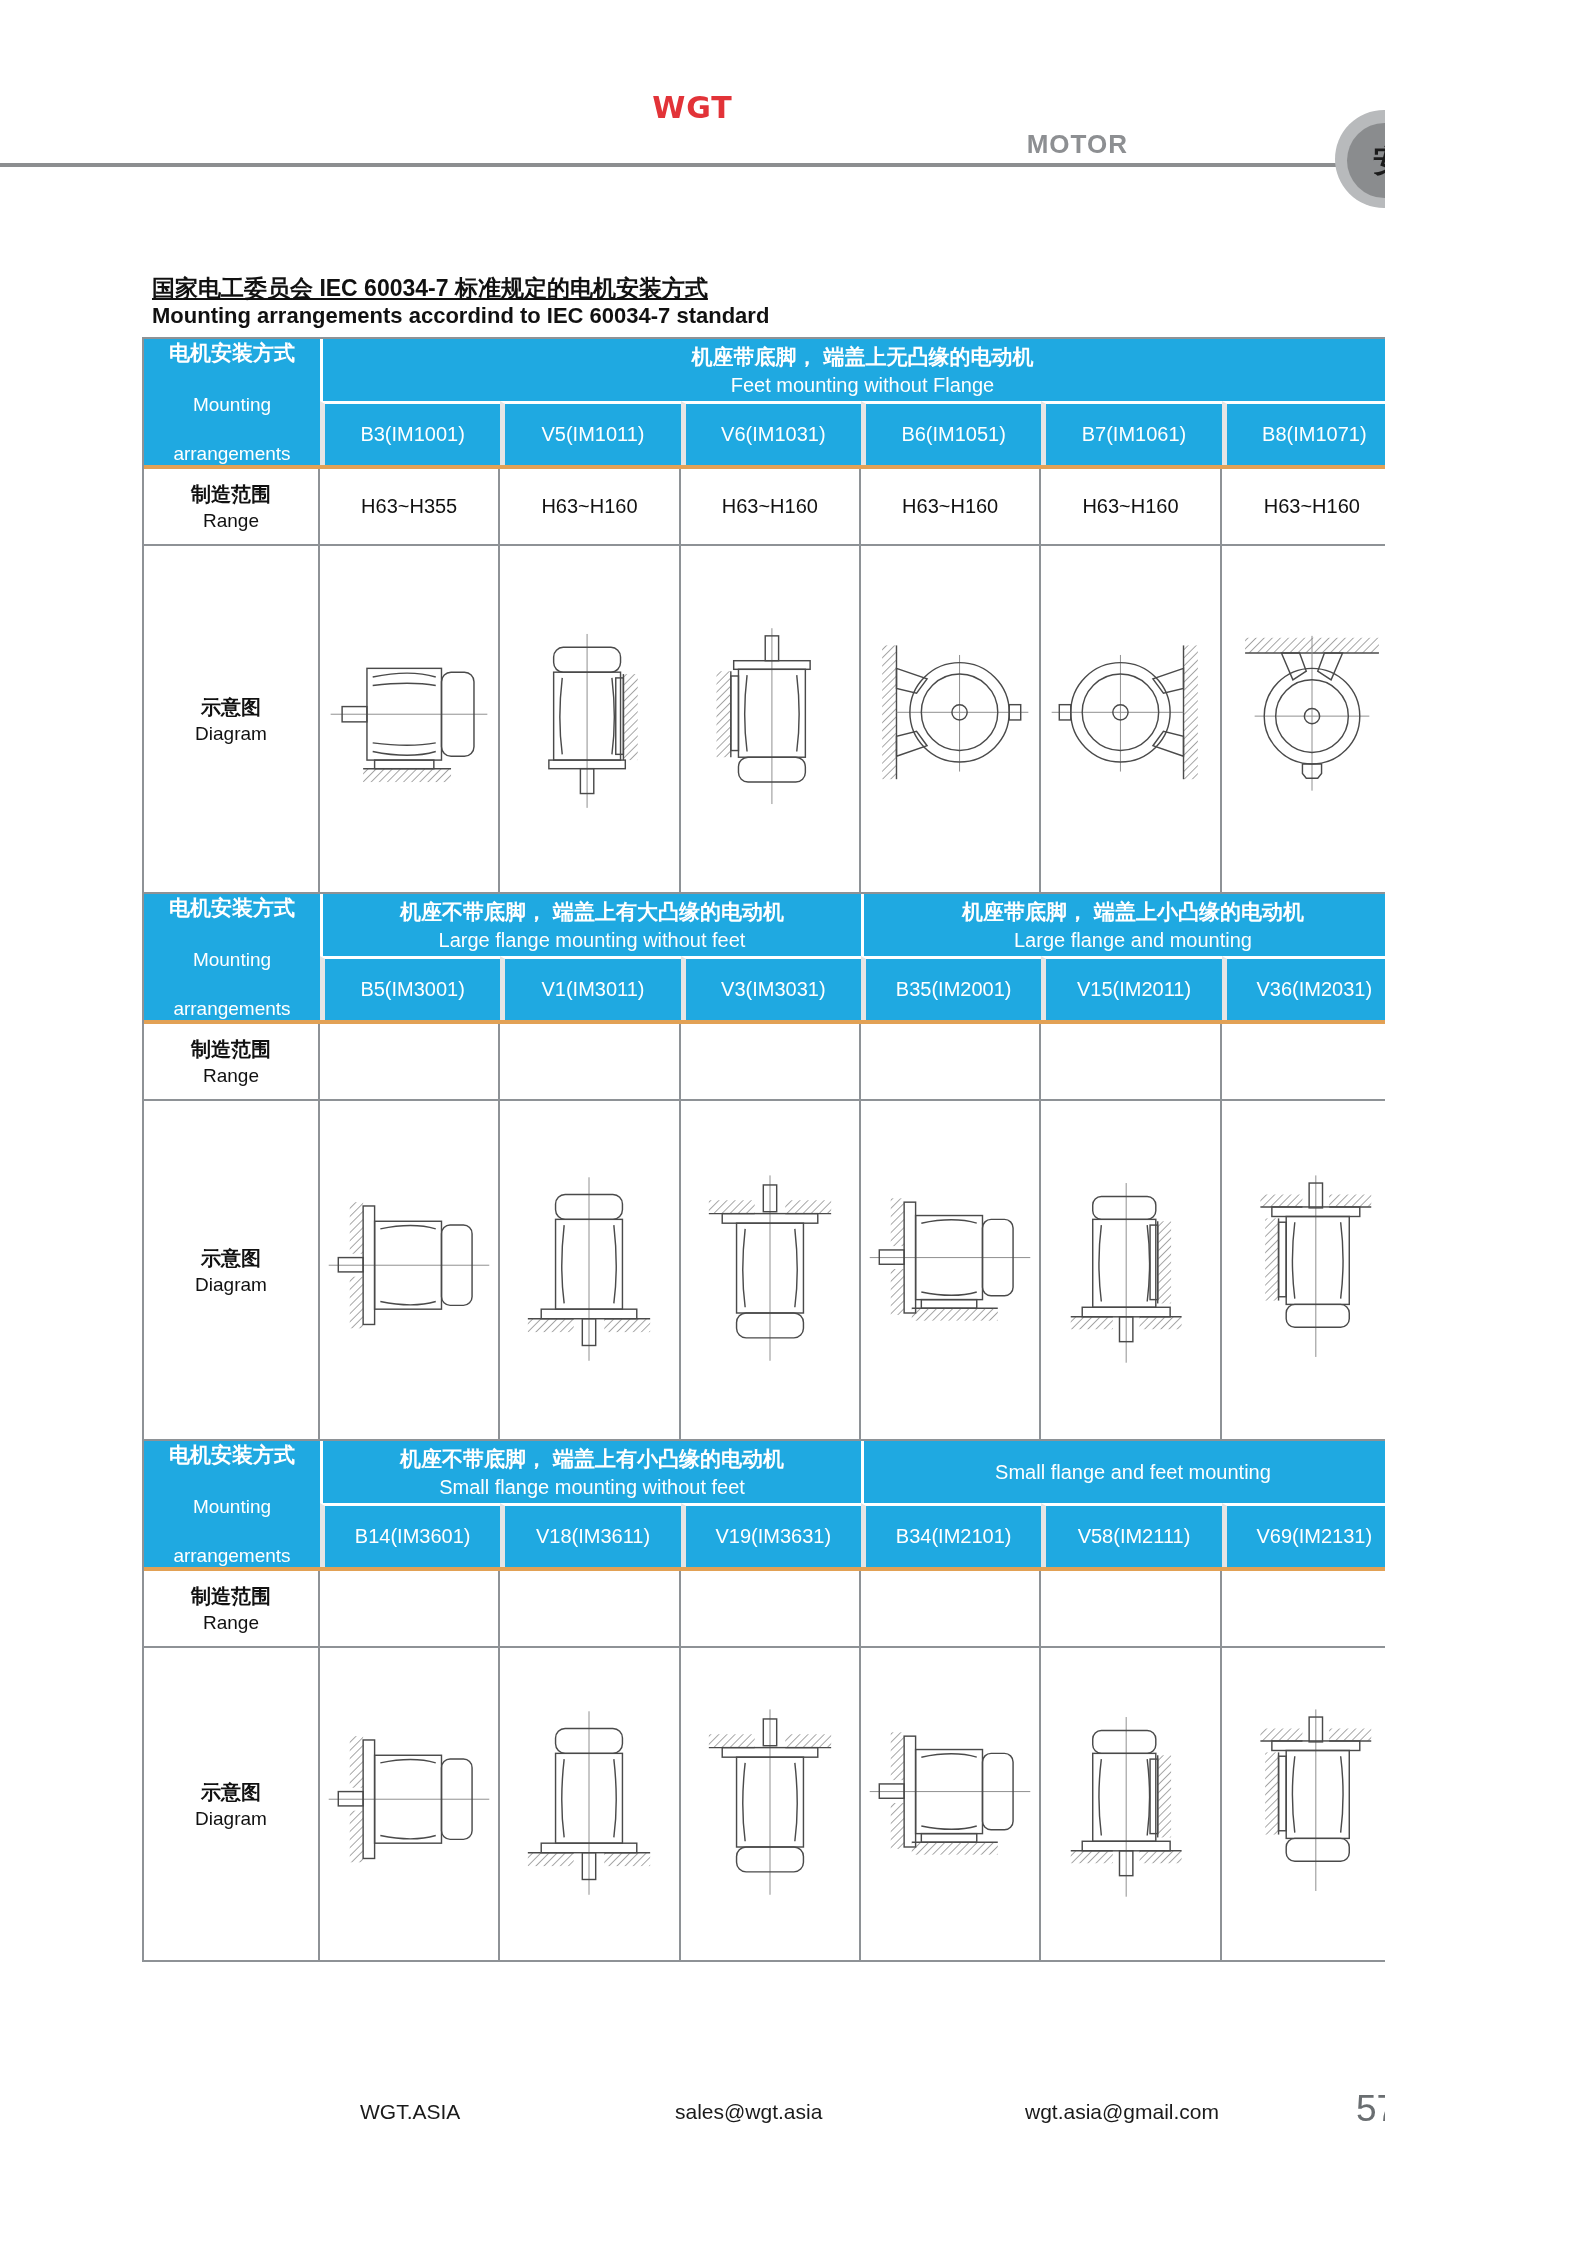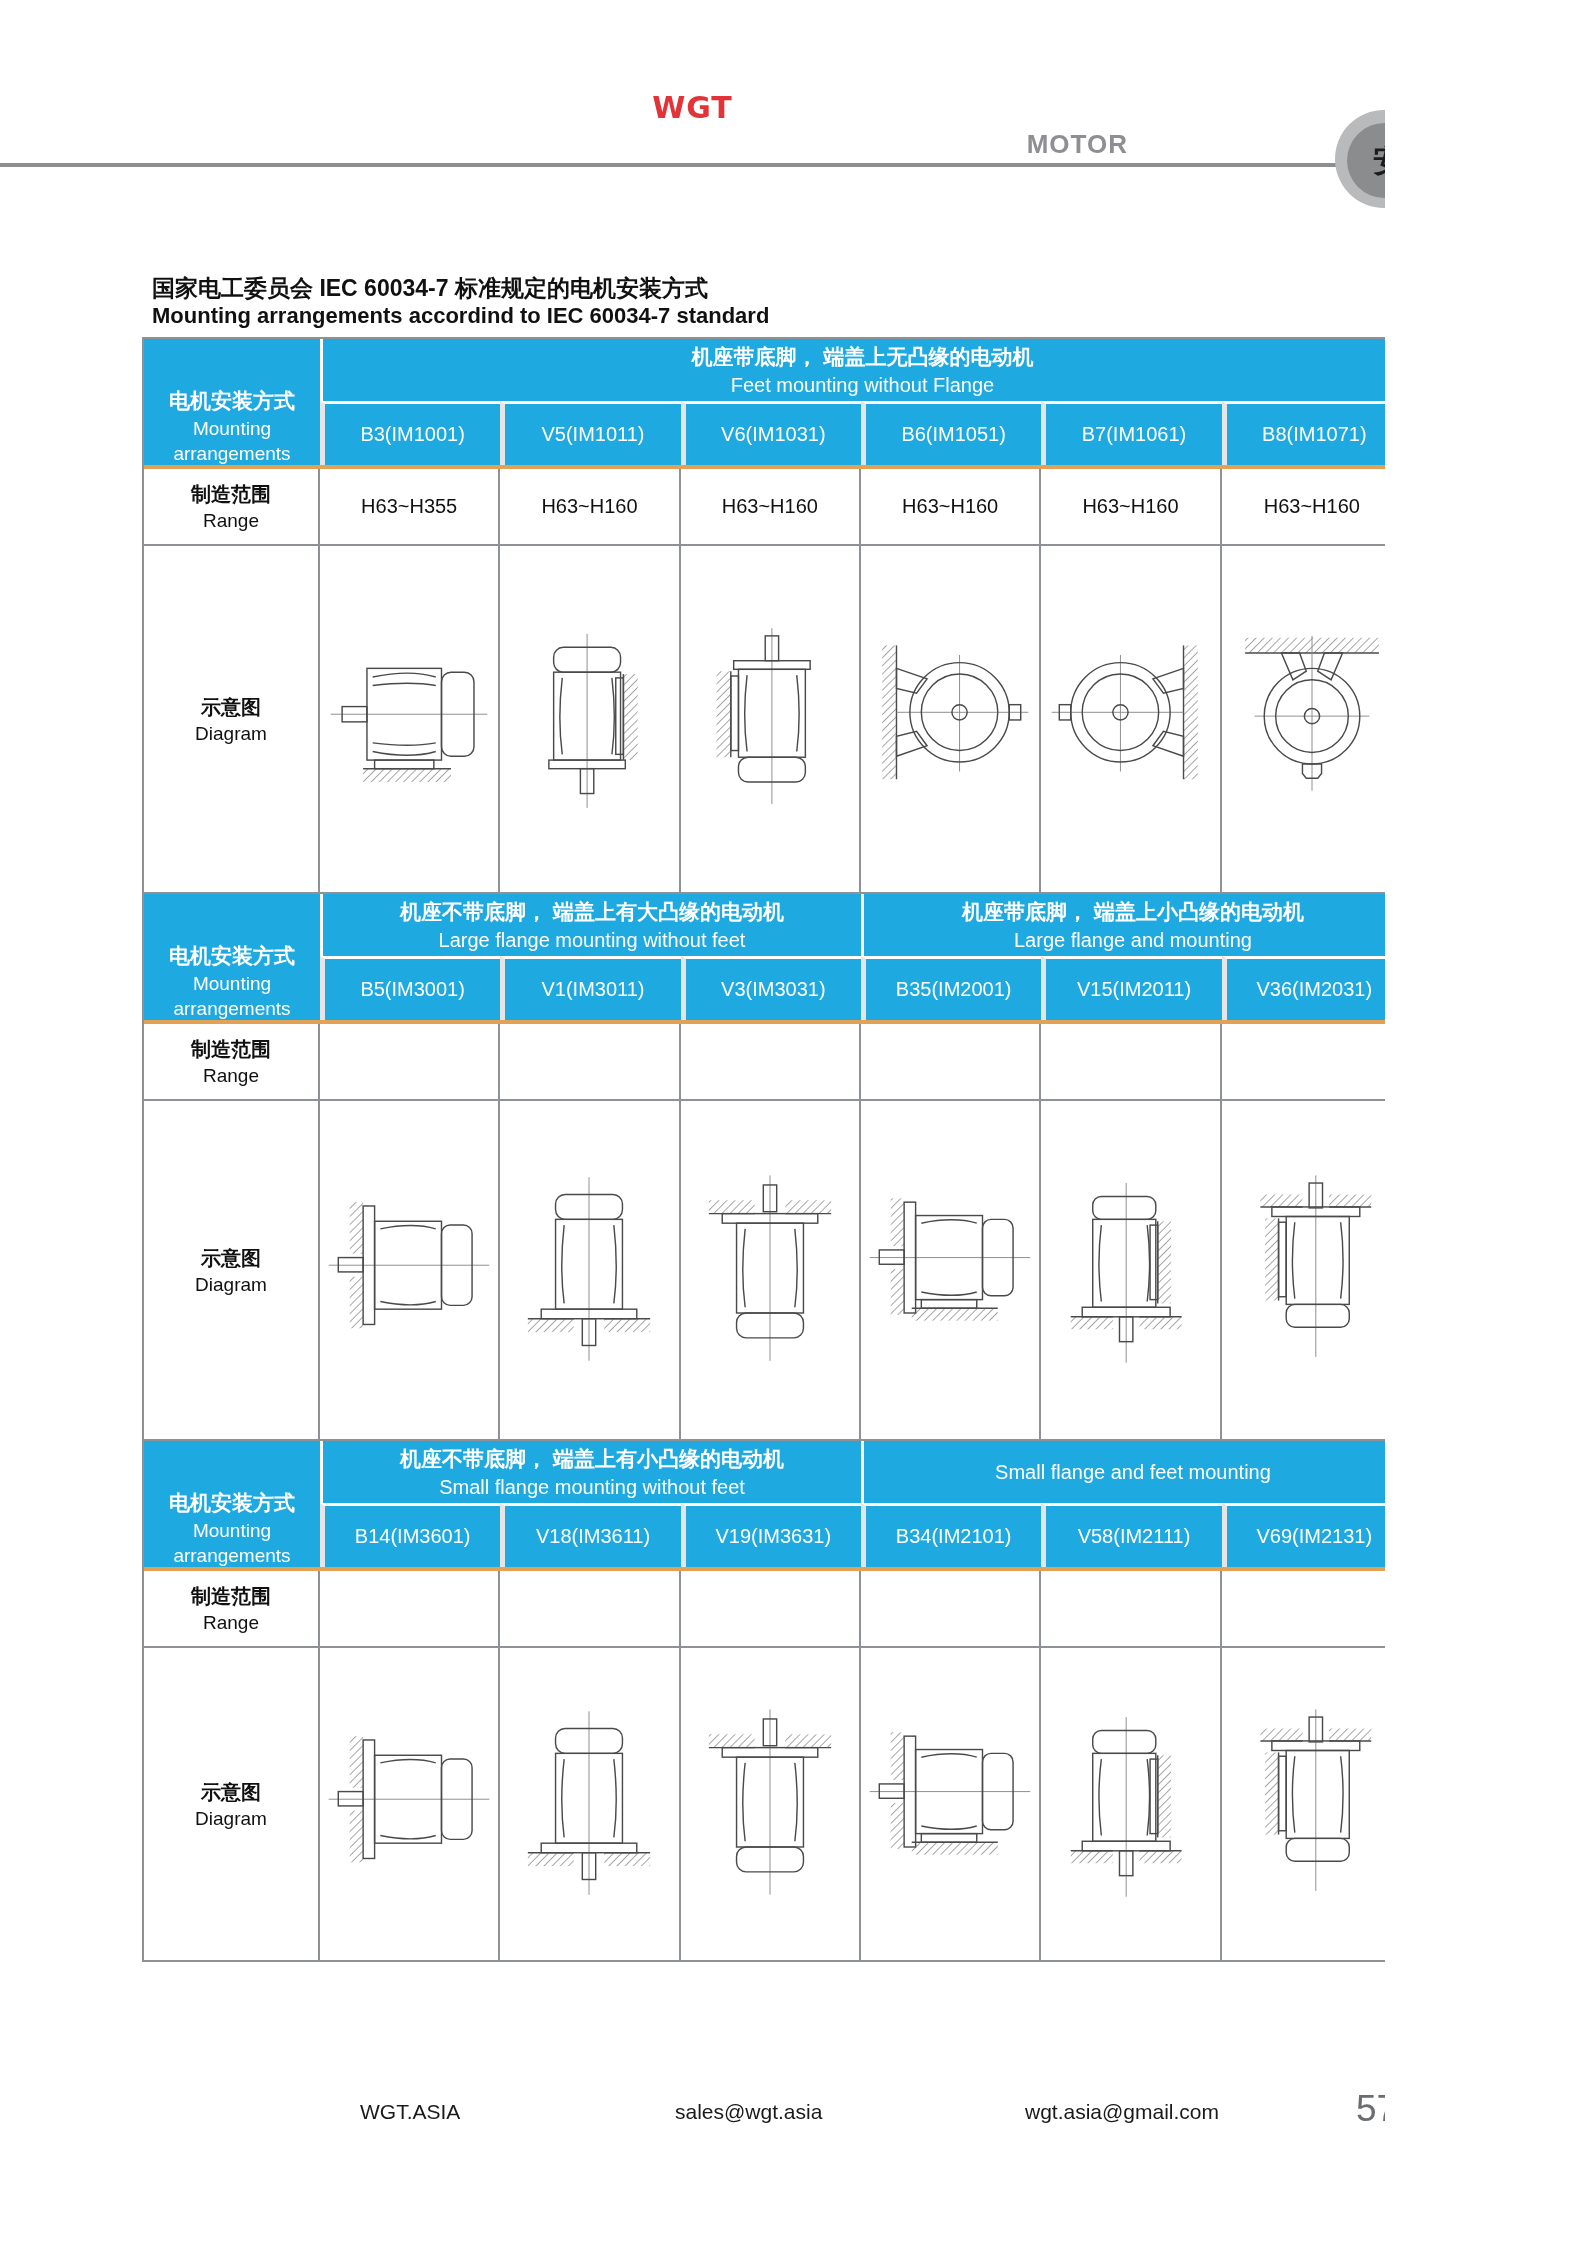--- a/index.html
+++ b/index.html
@@ -14,30 +14,30 @@
         color:#8D8F92;letter-spacing:1px;}
   .header-rule{position:absolute;left:0;top:163px;width:1345px;height:4px;background:#8C8E90;}
   .side-tab{position:absolute;left:1335px;top:110px;width:244px;height:98px;
         background:#B8BABC;border-radius:49px 0 0 49px;}
   .side-tab-inner{position:absolute;left:12px;top:13px;right:0;bottom:10px;
         background:#8A8C8E;border-radius:38px 0 0 38px;display:flex;align-items:center;
         padding-left:26px;font-size:31px;font-weight:bold;color:#1B1B1B;letter-spacing:1px;}
 
   
   .doc-title{position:absolute;left:152px;top:274px;line-height:28px;}
-  .doc-title .cn{font-size:23px;font-weight:bold;}
+  .doc-title .cn{font-size:23px;font-weight:bold;text-decoration:underline;}
   .doc-title .en{font-size:22px;font-weight:bold;}
 
   
   .tables{position:absolute;left:142px;top:337px;width:1258px;
           border:2px solid #8E9296;border-bottom:0;}
   .thead{display:grid;grid-template-columns:176px repeat(6,1fr);
          grid-template-rows:62px 64px;background:#1FA9E1;color:#fff;text-align:center;}
   .cell-lefthead{grid-row:1/3;grid-column:1;display:flex;flex-direction:column;
-         justify-content:flex-end;gap:3px;}
+         justify-content:space-between;gap:3px;}
   .lh-cn{font-size:21px;font-weight:bold;}
   .lh-en{font-size:19px;}
   .cell-group{display:flex;flex-direction:column;justify-content:center;gap:3px;
          border-left:3px solid #fff;}
   .span-full{grid-column:2/8;}
   .span-l{grid-column:2/5;}
   .span-r{grid-column:5/8;}
   .g-cn{font-size:21px;font-weight:bold;}
   .g-en{font-size:20px;}
   .cell-colname{border-left:5px solid #e5e5e5;border-top:3px solid #fff;

